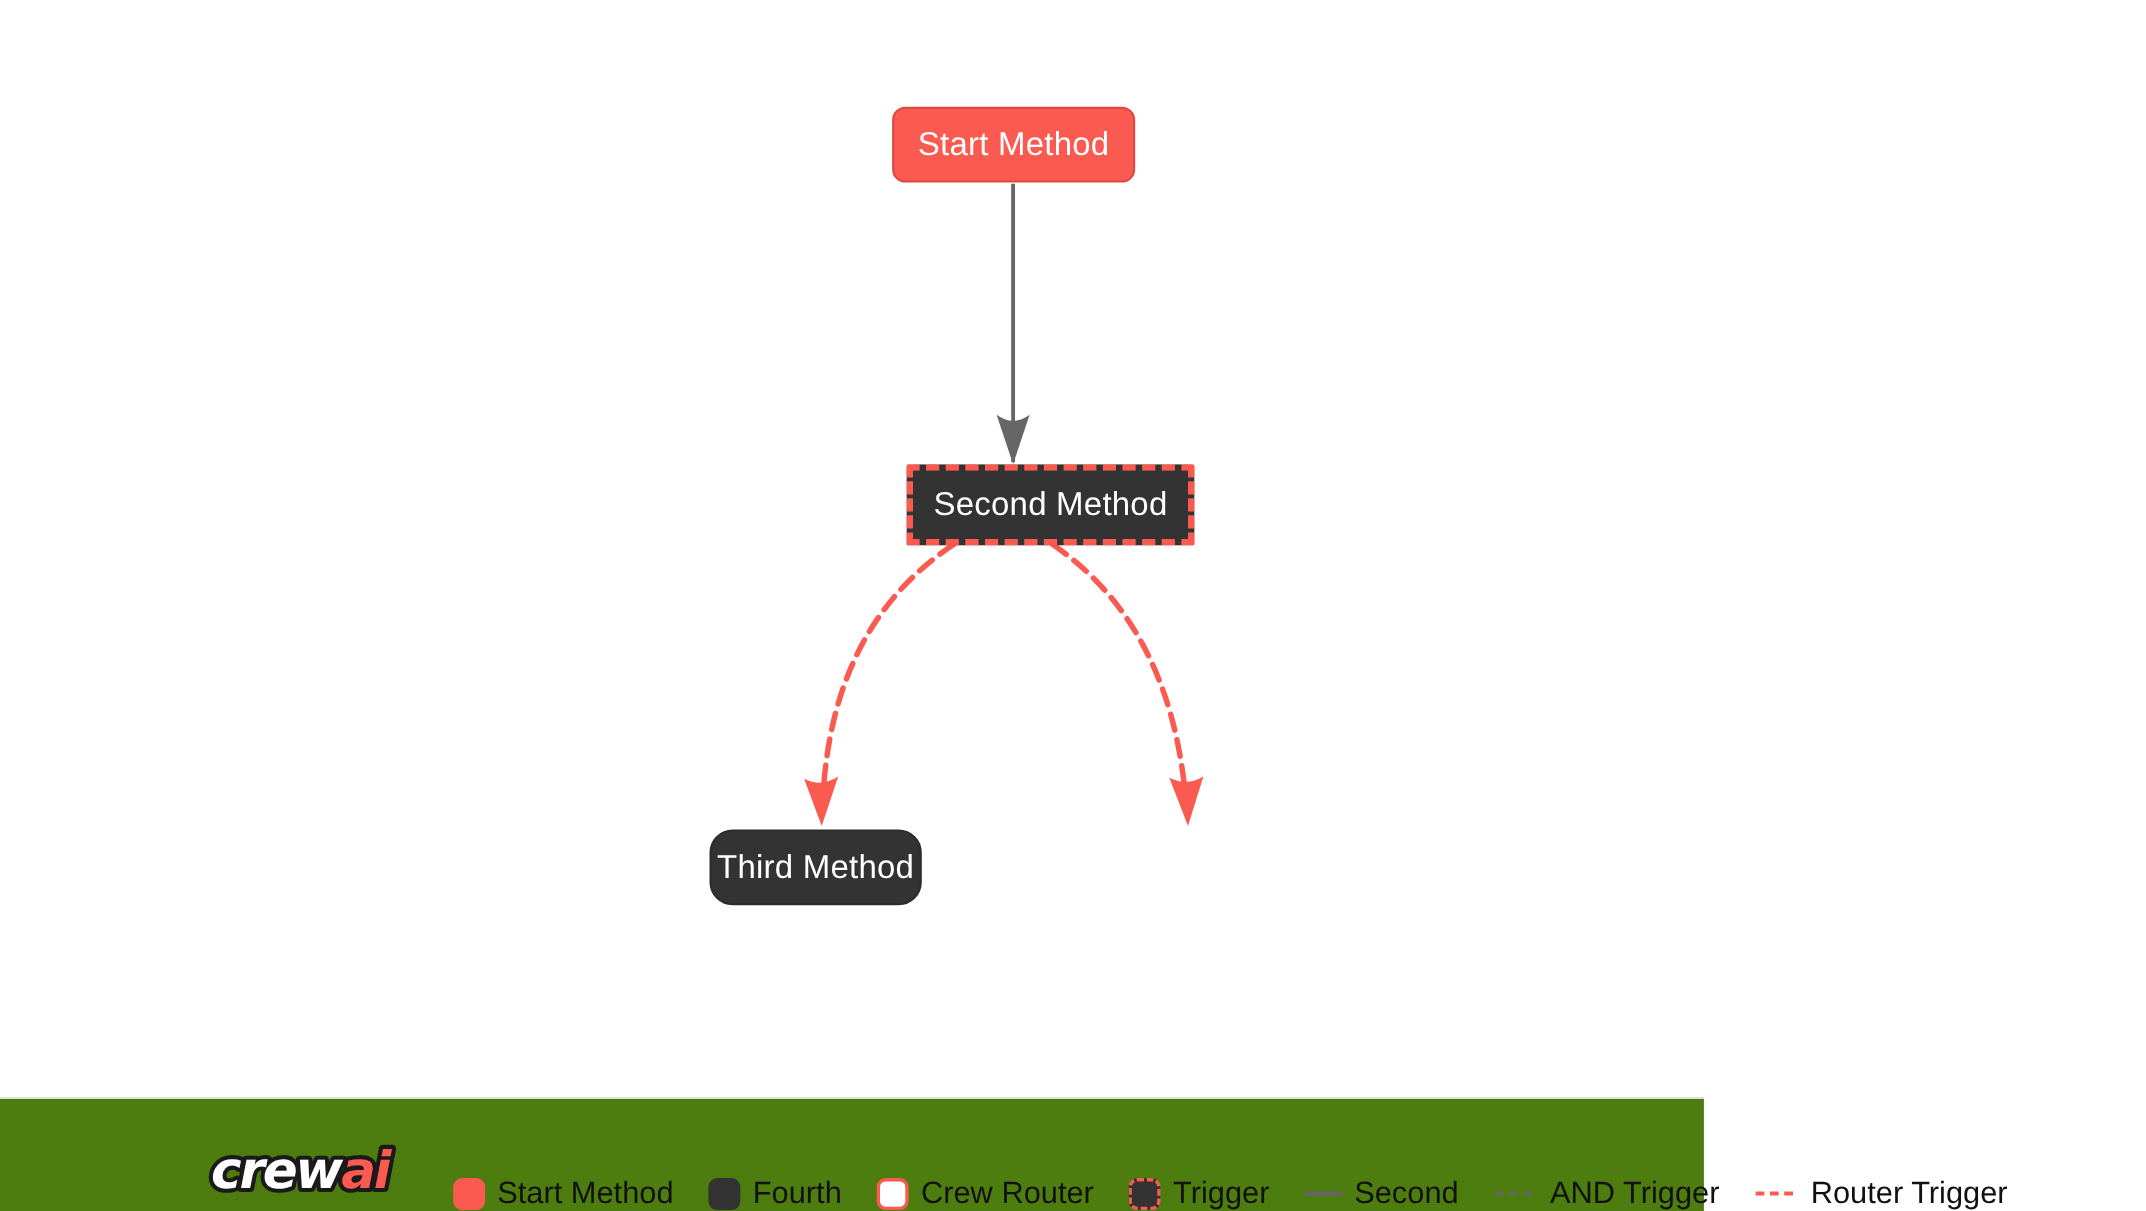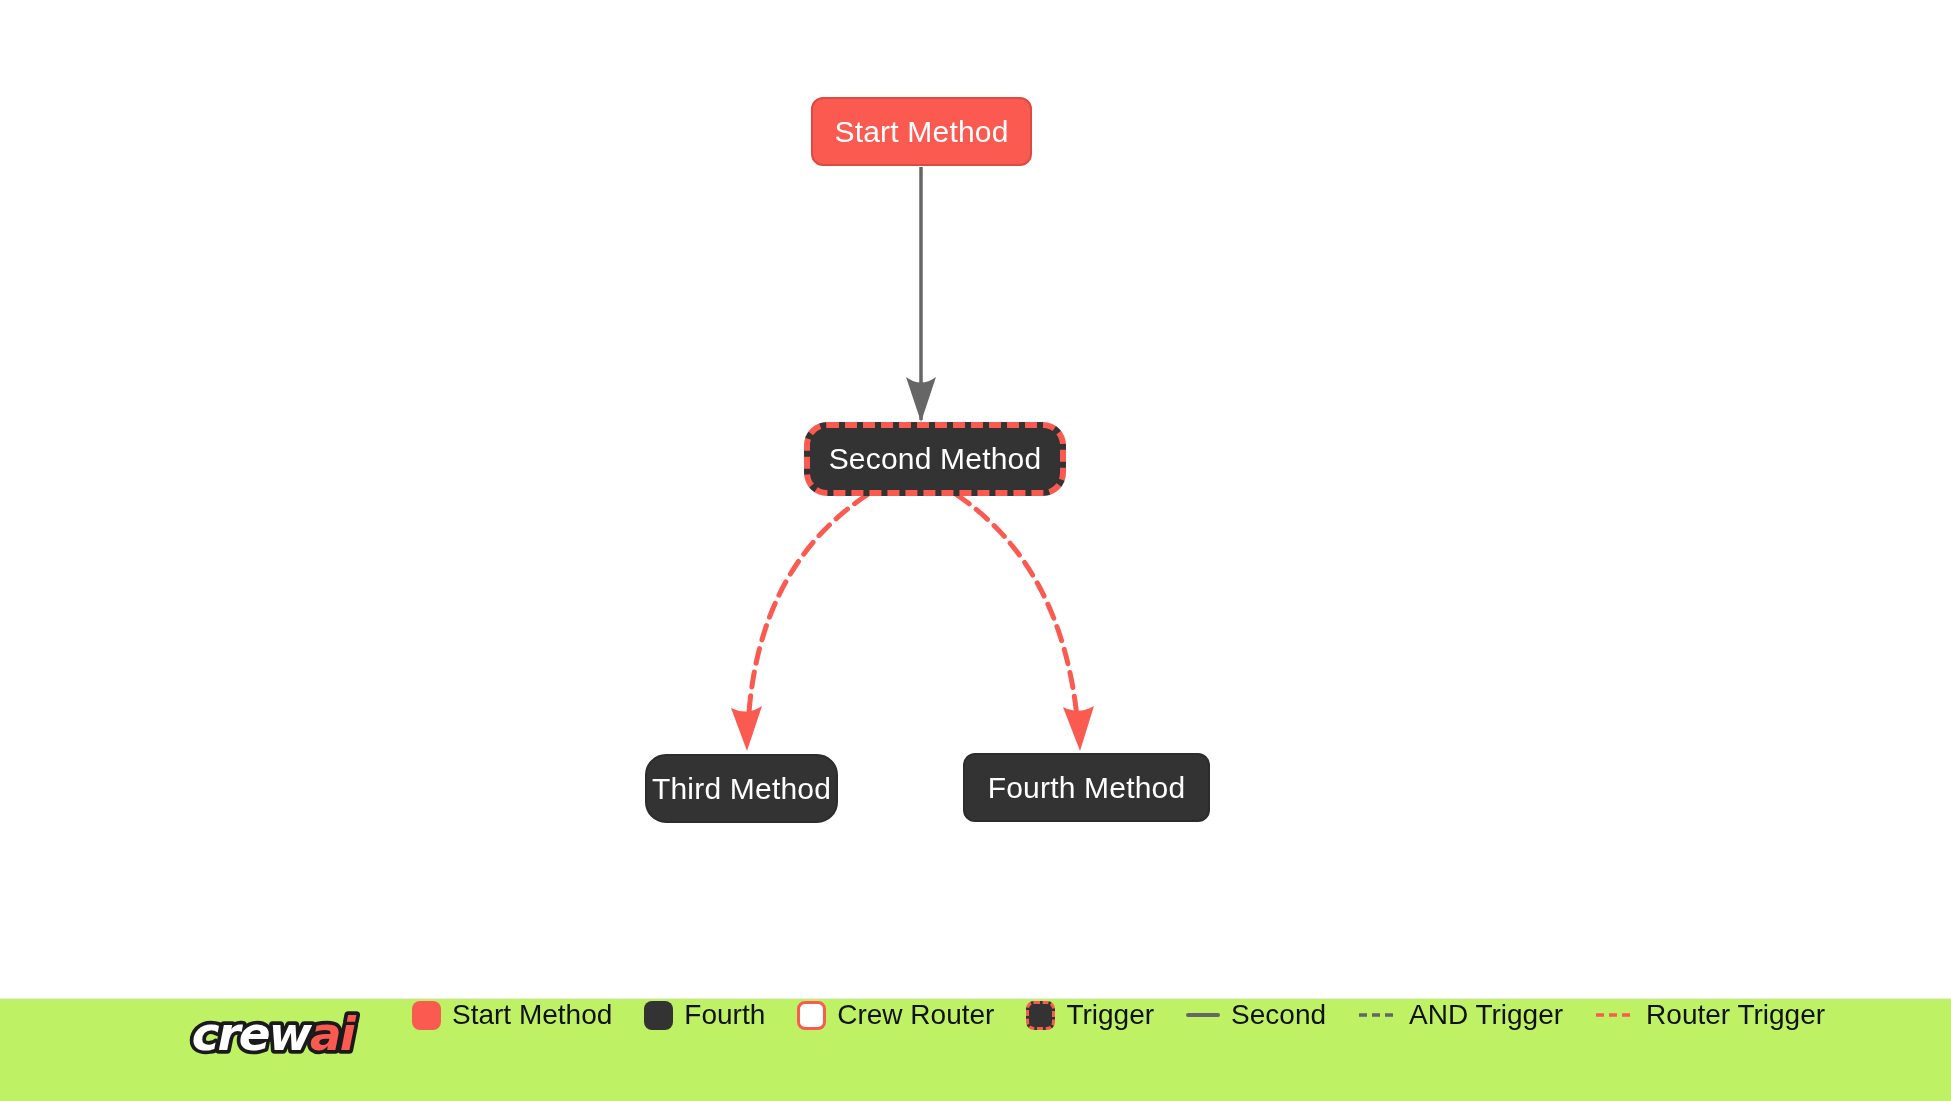--- a/index.html
+++ b/index.html
@@ -15,31 +15,31 @@
   .node {
     position: absolute; display: flex; align-items: center; justify-content: center;
     font-size: 30px; color: #ffffff; border-radius: 12px; cursor: pointer;
     letter-spacing: 0.2px;
   }
   .node-start {
     left: 811px; top: 97px; width: 221px; height: 69px;
     background: #FB5A50; border: 2px solid #DD4A41;
   }
   .node-router {
-    left: 804px; top: 422px; width: 262px; height: 74px;
-    background: #333333; border: 6px dashed #FB5A50; border-radius: 23px;
+    left: 824px; top: 422px; width: 262px; height: 74px;
+    background: #333333; border: 6px dashed #FB5A50; border-radius: 2px;
   }
   .node-method { background: #333333; border: 2px solid #2C2C2C; }
   .node-third  { left: 645px; top: 754px; width: 193px; height: 69px; border-radius: 21px; }
   .node-fourth { left: 963px; top: 753px; width: 247px; height: 69px; }
 
   .legend-bar {
-    position: absolute; left: 0; top: 998px; width: 1951px; height: 103px;
-    background: #bef264; border-top: 1px solid #E9E9EB;
-    display: flex; align-items: flex-start; padding-left: 188px;
+    position: absolute; left: 0; top: 998px; width: 1549px; height: 103px;
+    background: #4d7c0f; border-top: 1px solid #E9E9EB;
+    display: flex; align-items: flex-end; padding-left: 188px;
   }
   .logo-svg { margin-right: 46px; flex: 0 0 auto; }
   .legend-item { display: flex; align-items: center; margin-right: 32px; flex: 0 0 auto; }
   .legend-label { font-size: 28px; color: #111111; margin-left: 11px; white-space: nowrap; }
   .swatch { width: 29px; height: 29px; border-radius: 8px; flex: 0 0 auto; }
   .swatch-start  { background: #FB5A50; }
   .swatch-method { background: #333333; }
   .swatch-crew   { background: #ffffff; border: 3px solid #FB5A50; }
   .swatch-router { background: #333333; border: 3px dashed #FB5A50; }
   .swatch-line   { flex: 0 0 auto; }
@@ -67,23 +67,20 @@
   </div>
 
   <div class="node node-router">
     <span>Second Method</span>
   </div>
 
   <div class="node node-method node-third">
     <span>Third Method</span>
   </div>
 
-  <div class="node node-method node-fourth">
-    <span>Fourth Method</span>
-  </div>
 
 </div>
 
 <div class="legend-bar">
 
   <svg class="logo-svg" width="178" height="72" viewBox="0 0 190 72">
     <text x="4" y="52" font-family="DejaVu Sans, sans-serif" font-size="50" font-weight="bold" font-style="italic" letter-spacing="-2" stroke="#1A1A1A" stroke-width="8" stroke-linejoin="round" style="paint-order: stroke;">
       <tspan fill="#ffffff">crew</tspan><tspan fill="#FB5A50">ai</tspan>
     </text>
   </svg>

